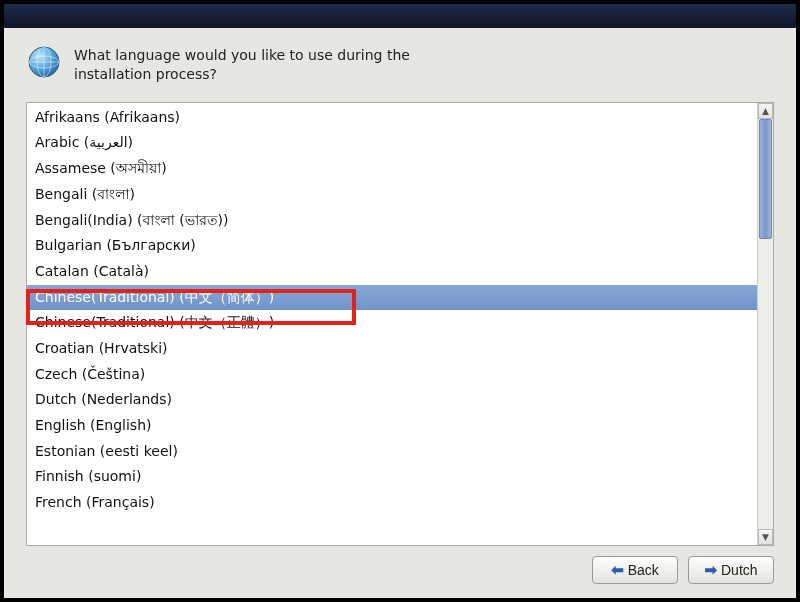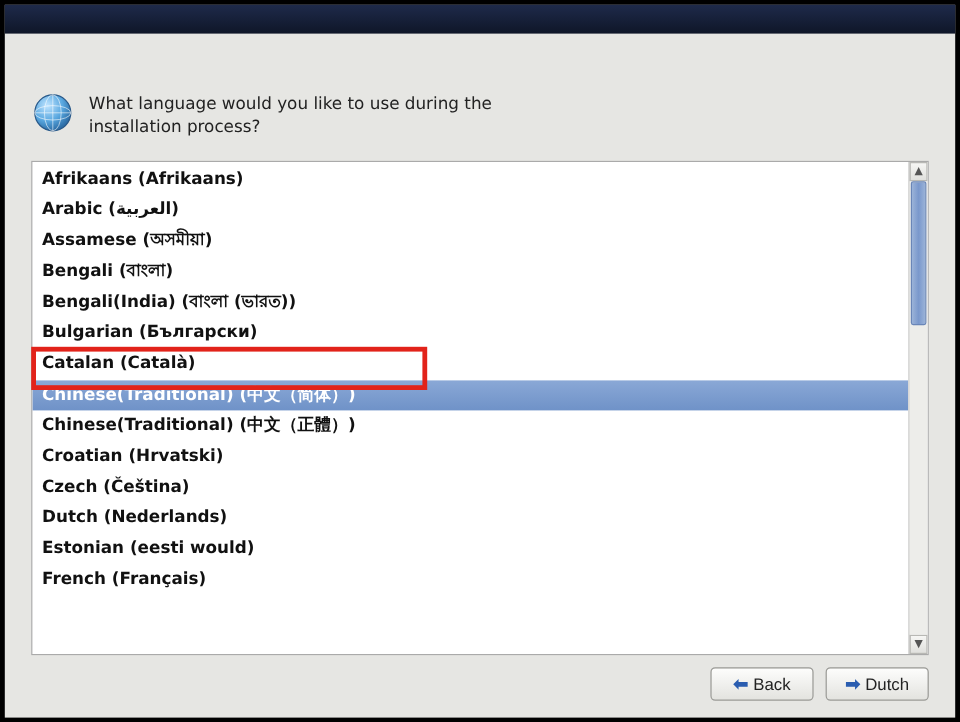--- a/index.html
+++ b/index.html
@@ -14,21 +14,20 @@
     }
     .outer-frame {
       position: absolute;
       top: 4px;
       left: 4px;
       right: 4px;
       bottom: 4px;
       background: #e6e6e3;
       display: flex;
       flex-direction: column;
-      gap: 32px;
     }
     .titlebar {
       height: 24px;
       background: linear-gradient(to bottom, #1e2a4a 0%, #0f1628 100%);
       flex-shrink: 0;
     }
     .content-area {
       flex: 1;
       padding: 16px 22px 12px 22px;
       display: flex;
@@ -50,21 +49,20 @@
       line-height: 1.35;
       padding-top: 2px;
       white-space: pre-line;
     }
     .list-container {
       flex: 1;
       display: flex;
       background: #fff;
       border: 1px solid #aaa;
       overflow: hidden;
-      font-weight: bold;
     }
     .language-list {
       flex: 1;
       overflow: hidden;
       padding: 2px 0;
     }
     .lang-item {
       padding: 2px 8px;
       color: #111;
       line-height: 1.55;
@@ -177,21 +175,23 @@
           <div class="lang-item">Assamese (অসমীয়া)</div>
           <div class="lang-item">Bengali (বাংলা)</div>
           <div class="lang-item">Bengali(India) (বাংলা (ভারত))</div>
           <div class="lang-item">Bulgarian (Български)</div>
           <div class="lang-item">Catalan (Català)</div>
           <div class="lang-item selected">Chinese(Traditional) (中文（简体）)</div>
           <div class="lang-item">Chinese(Traditional) (中文（正體）)</div>
           <div class="lang-item">Croatian (Hrvatski)</div>
           <div class="lang-item">Czech (Čeština)</div>
           <div class="lang-item">Dutch (Nederlands)</div>
-          <div class="lang-item">Estonian (eesti would)</div>
+          <div class="lang-item">English (English)</div>
+          <div class="lang-item">Estonian (eesti keel)</div>
+          <div class="lang-item">Finnish (suomi)</div>
           <div class="lang-item">French (Français)</div>
         </div>
       <div class="scrollbar">
         <div class="scrollbar-btn">
             <span class="scroll-arrow">▲</span>
           </div>
         <div class="scrollbar-track">
           <div class="scrollbar-thumb"></div>
         </div>
         <div class="scrollbar-btn">

